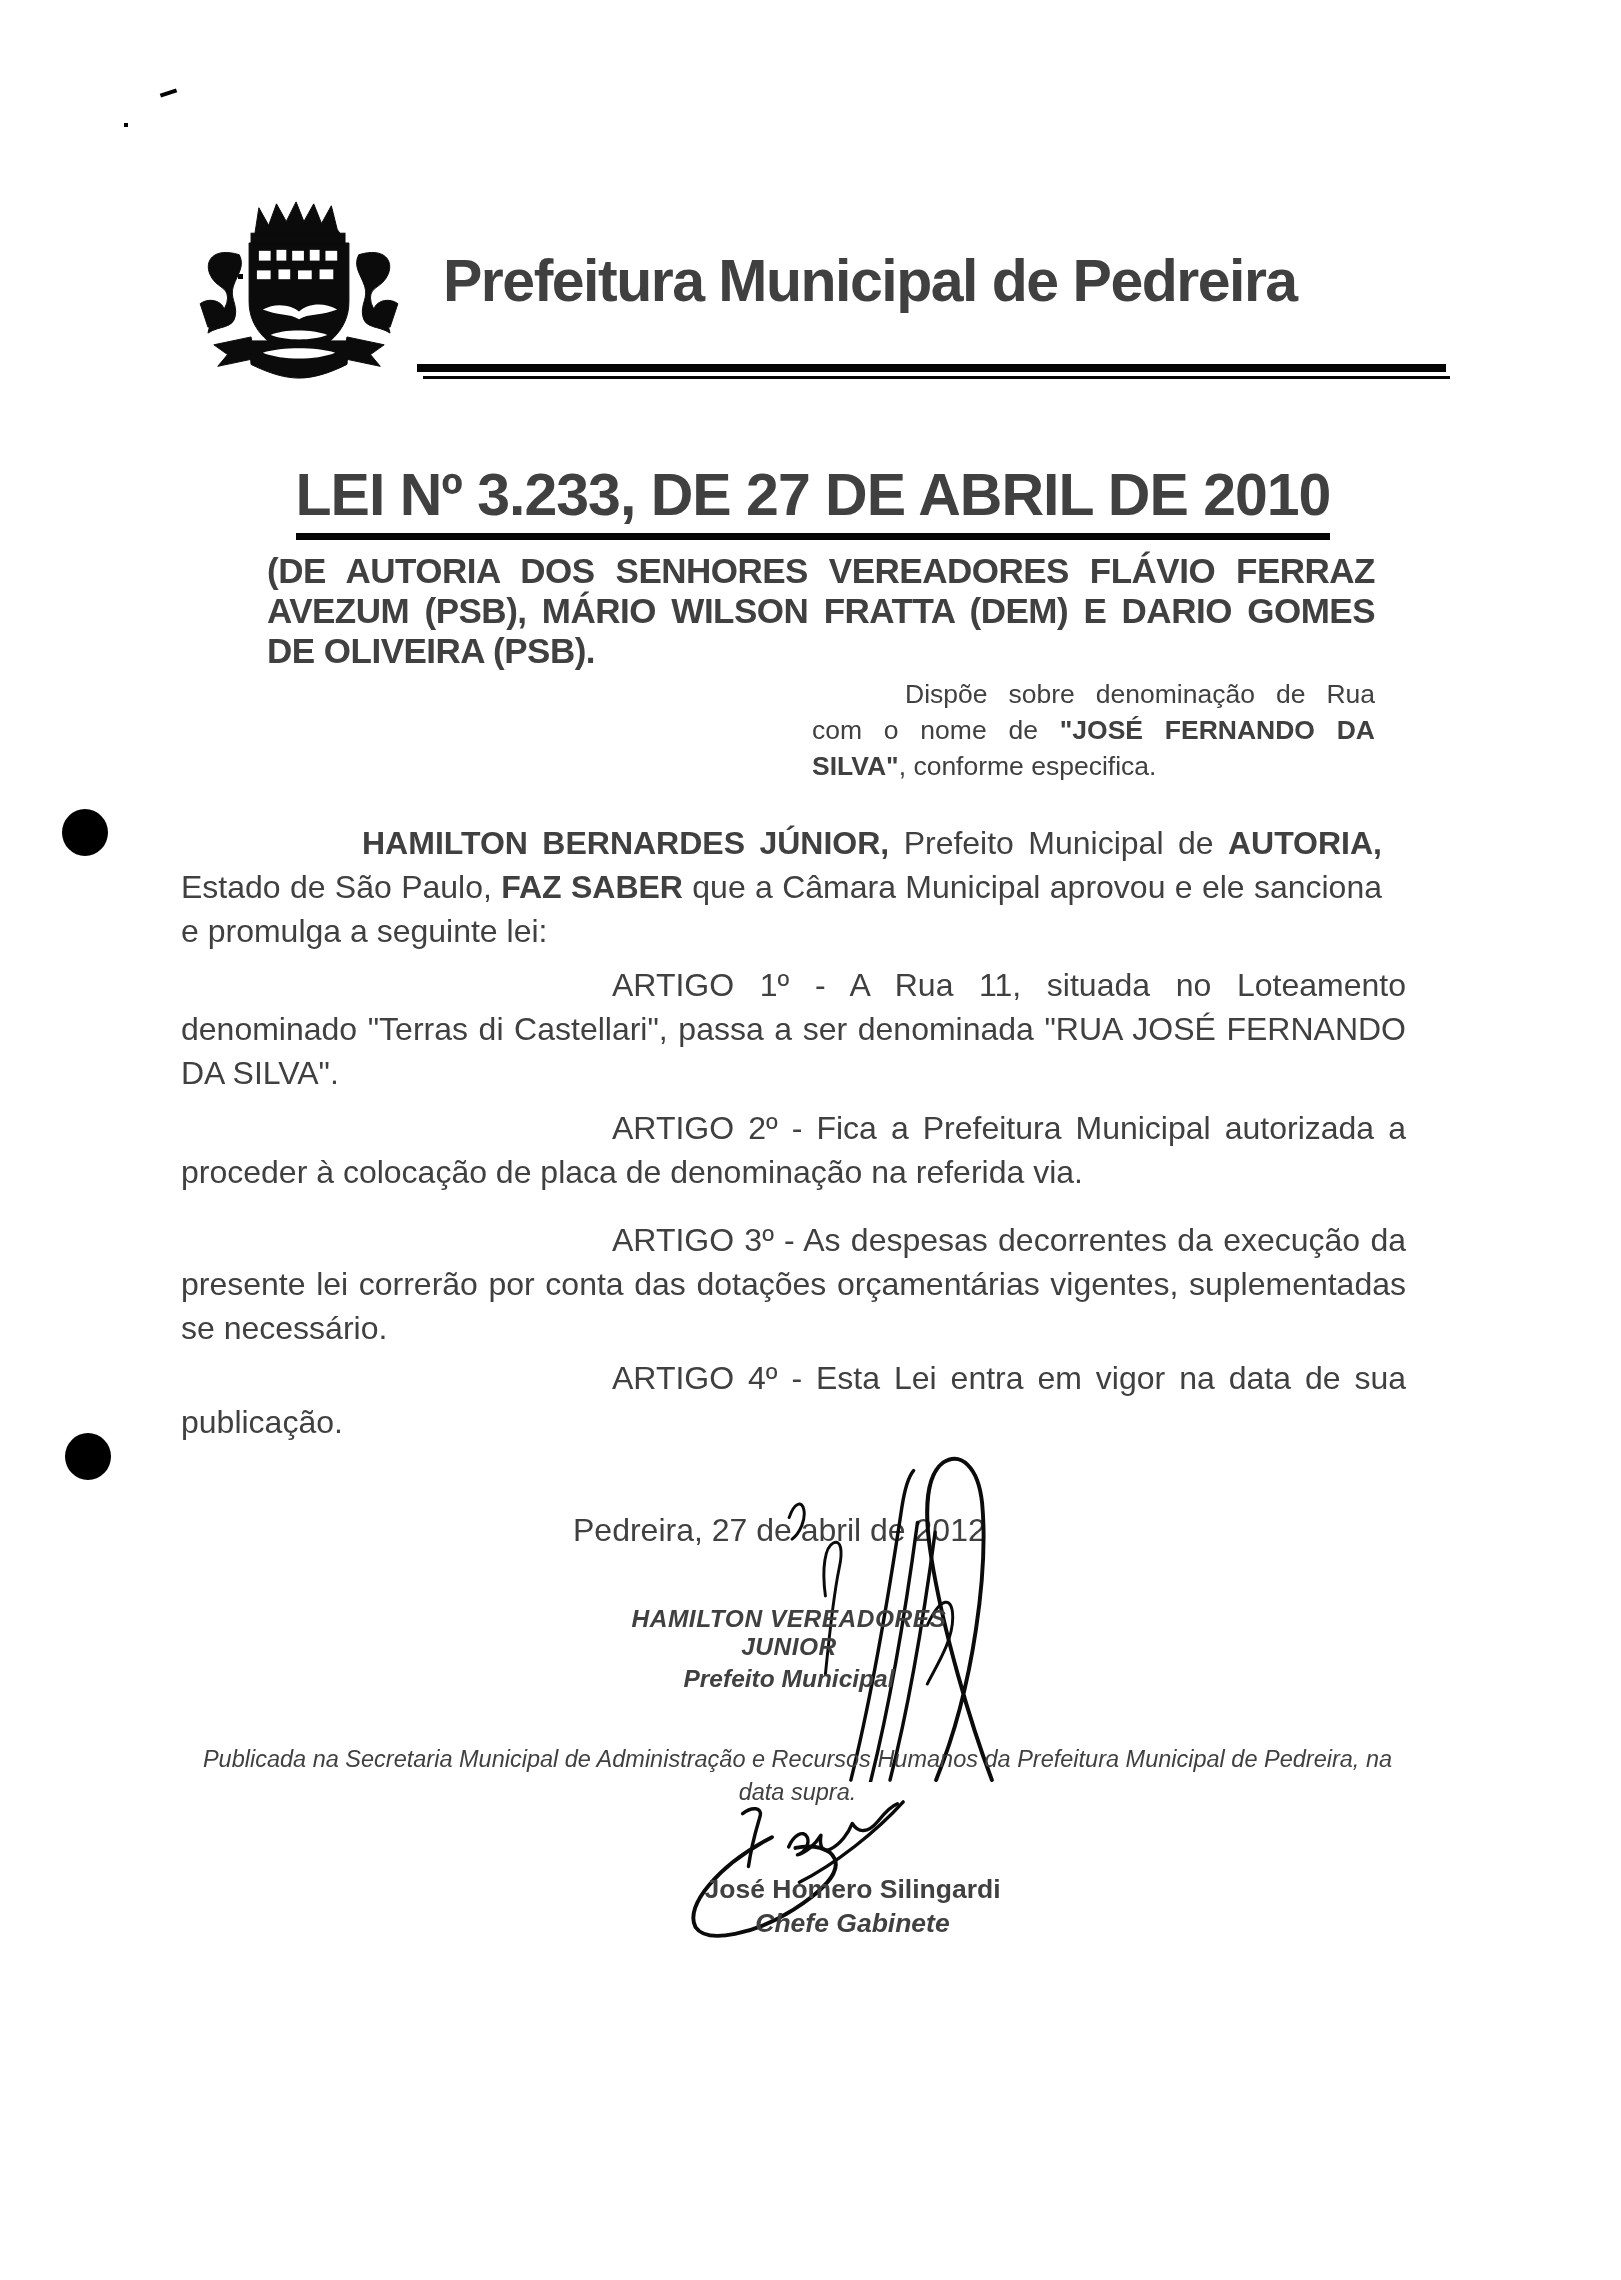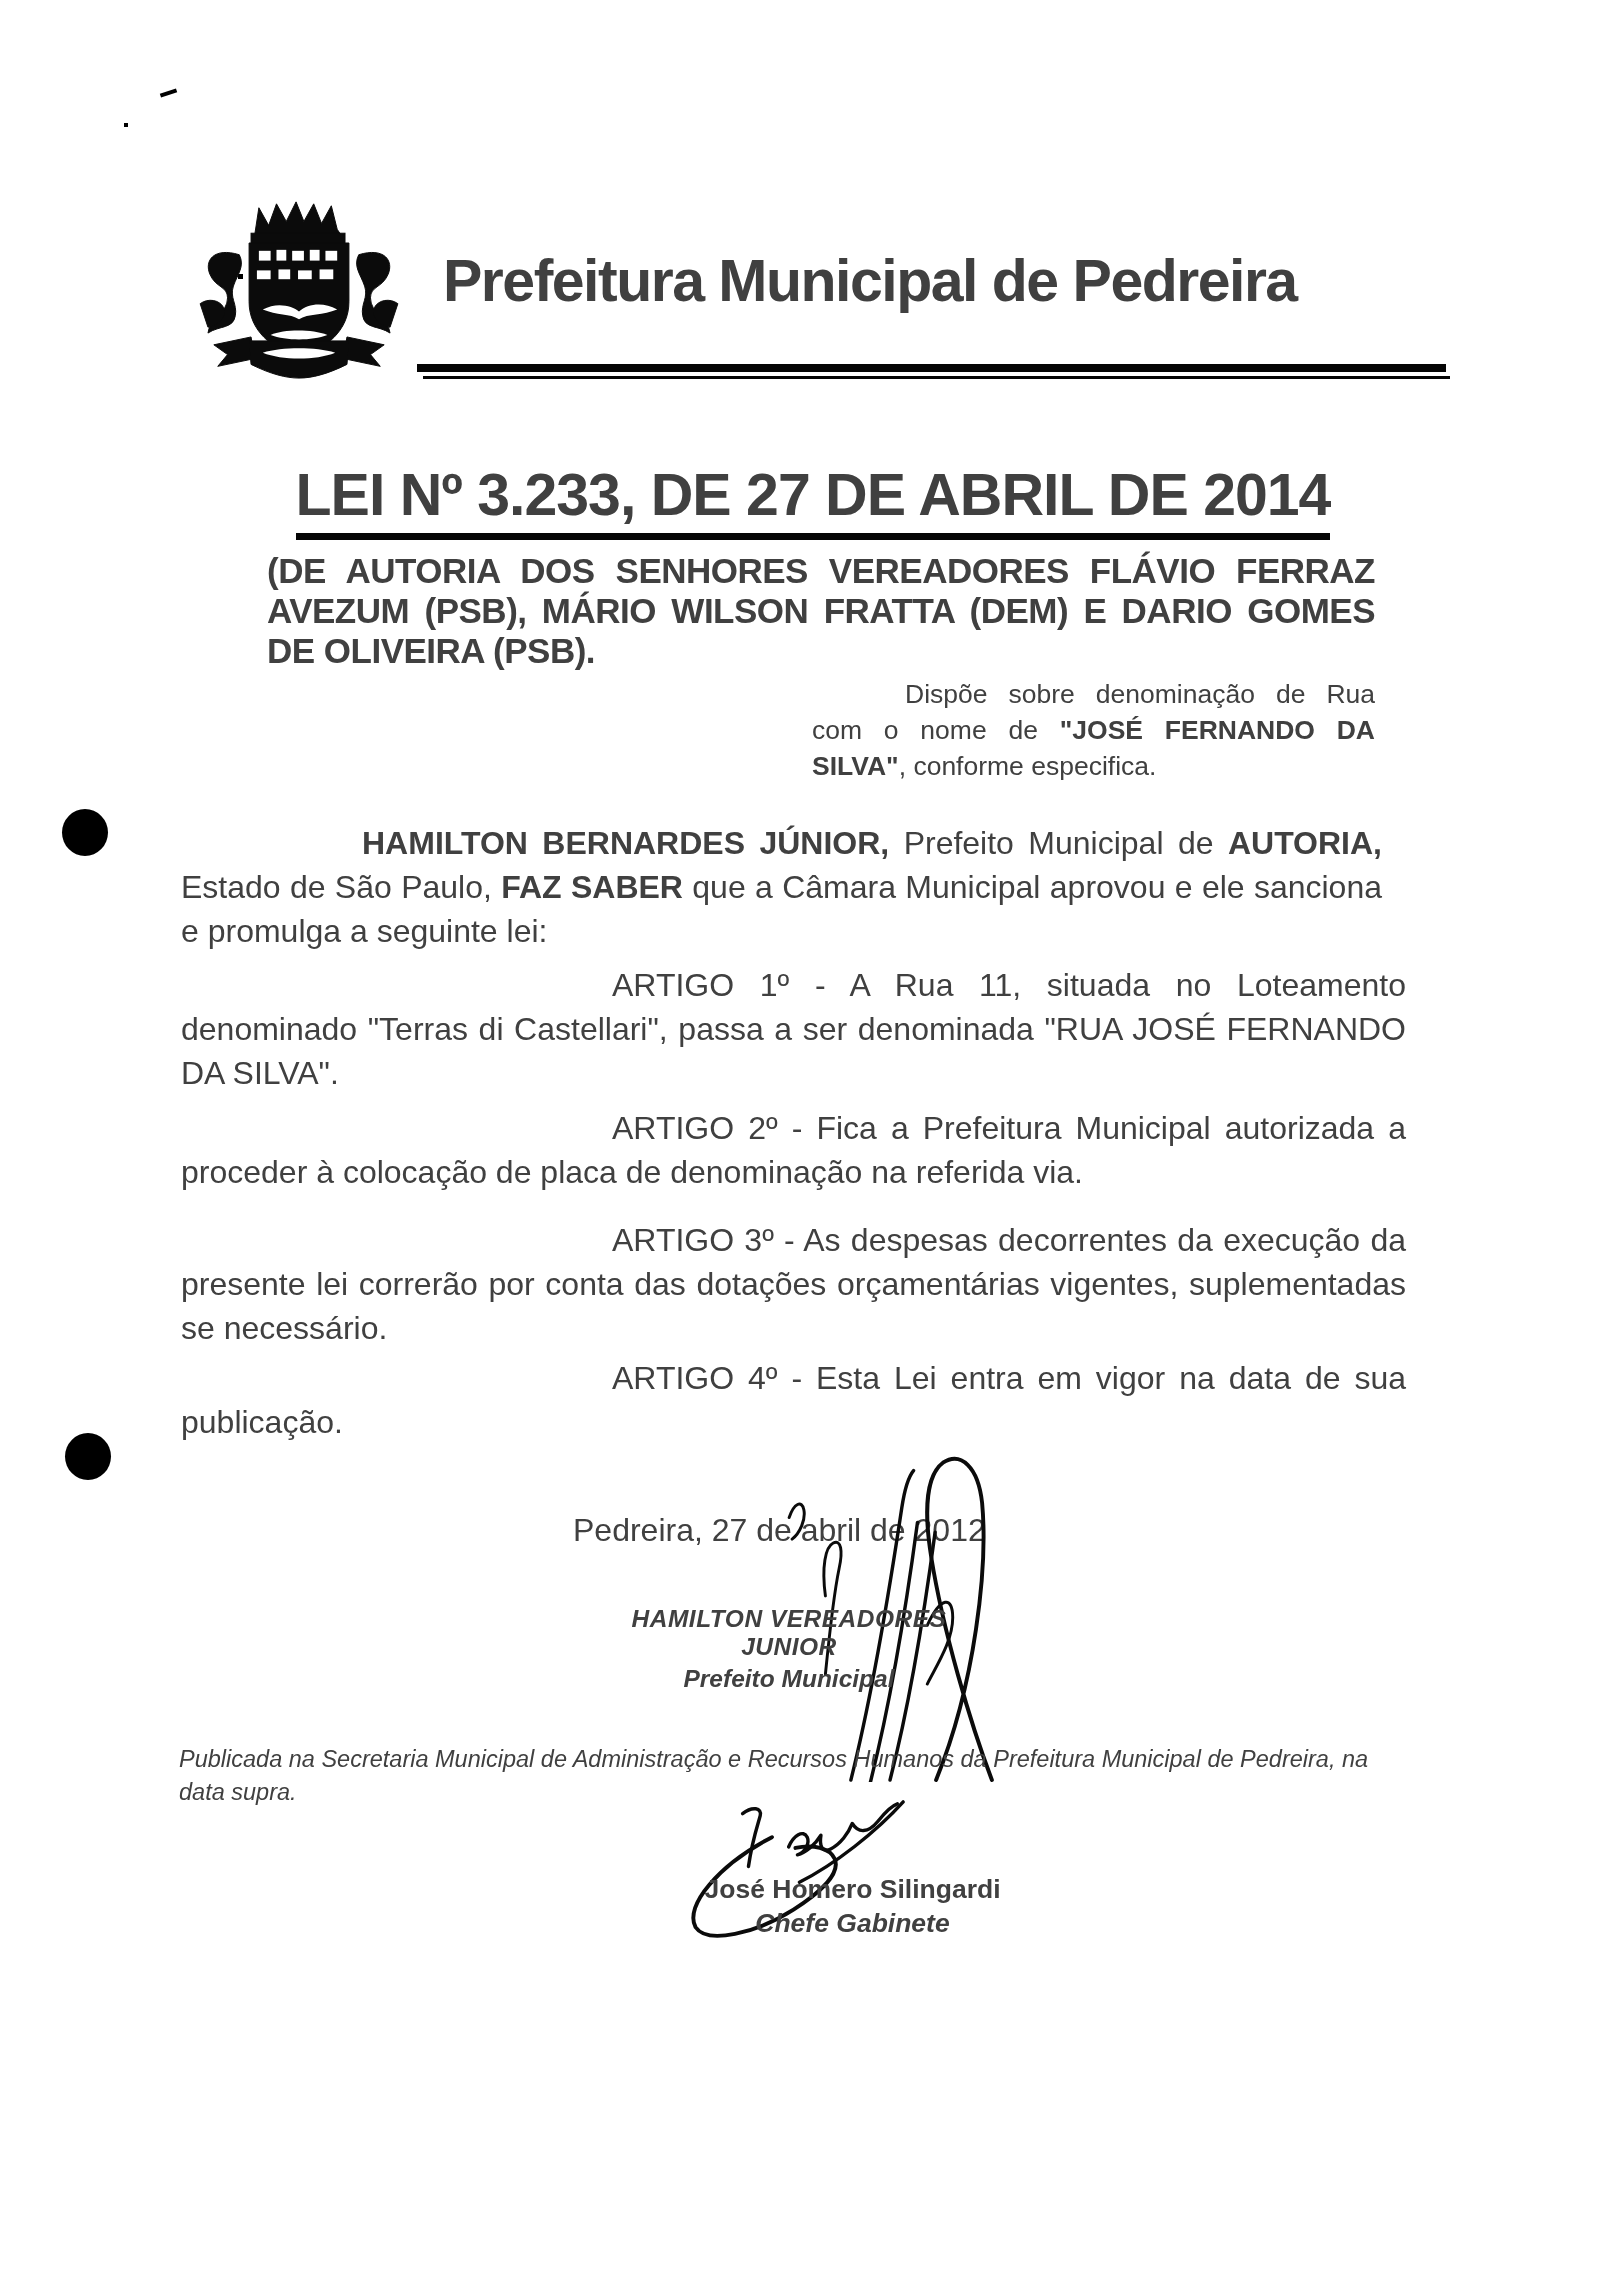--- a/index.html
+++ b/index.html
@@ -60,21 +60,21 @@
 
   .dateline{position:absolute;left:573px;top:1512px;font-size:32px;white-space:nowrap;}
 
   .mayor-block{position:absolute;left:583px;top:1605px;width:412px;text-align:center;
     font-weight:bold;font-style:italic;}
   .mayor-name{font-size:24.5px;letter-spacing:0.5px;}
   .mayor-title{font-size:24.5px;margin-top:3.9px;}
 
   .pubnote{
     position:absolute;left:179px;top:1743px;width:1237px;
-    font-size:23.5px;font-style:italic;line-height:33px;text-align:left;
+    font-size:23.5px;font-style:italic;line-height:33px;text-align:center;
   }
 
   .chief-block{position:absolute;left:637px;top:1874px;width:431px;text-align:center;font-weight:bold;}
   .chief-name{font-size:26.5px;}
   .chief-title{font-size:26.5px;font-style:italic;margin-top:2.9px;}
 
   .sig{position:absolute;}
   .sig path{fill:none;stroke:#0b0b0b;stroke-linecap:round;stroke-linejoin:round;}
 </style>
 </head>
@@ -120,21 +120,21 @@
       <path d="M56 148 L158 148 L156 172 C136 182 120 186 107 186 C94 186 78 182 58 172 Z"></path>
       <path d="M70 160 C90 154 124 154 144 160 C124 168 90 168 70 160 Z" fill="#ffffff" stroke="none"></path>
     </g>
   </svg>
 
   <div class="org-name">Prefeitura Municipal de Pedreira</div>
   <div class="rule-thick"></div>
   <div class="rule-thin"></div>
 
   <div class="title-wrap">
-    <span class="title-text">LEI Nº 3.233, DE 27 DE ABRIL DE 2014</span>
+    <span class="title-text">LEI Nº 3.233, DE 27 DE ABRIL DE 2010</span>
   </div>
   <div class="authorship">(DE AUTORIA DOS SENHORES VEREADORES FLÁVIO FERRAZ AVEZUM (PSB), MÁRIO WILSON FRATTA (DEM) E DARIO GOMES DE OLIVEIRA (PSB).</div>
 
   <div class="summary"><span>Dispõe sobre denominação de Rua com o nome de </span><b>"JOSÉ FERNANDO DA SILVA"</b><span>, conforme especifica.</span></div>
 
   <div class="par par-preamble"><b>HAMILTON BERNARDES JÚNIOR,</b><span> Prefeito Municipal de </span><b>AUTORIA,</b><span> Estado de São Paulo, </span><b>FAZ SABER</b><span> que a Câmara Municipal aprovou e ele sanciona e promulga a seguinte lei:</span></div>
 
   <div class="par par-a1">ARTIGO 1º - A Rua 11, situada no Loteamento denominado "Terras di Castellari", passa a ser denominada "RUA JOSÉ FERNANDO DA SILVA".</div>
   <div class="par par-a2">ARTIGO 2º - Fica a Prefeitura Municipal autorizada a proceder à colocação de placa de denominação na referida via.</div>
   <div class="par par-a3">ARTIGO 3º - As despesas decorrentes da execução da presente lei correrão por conta das dotações orçamentárias vigentes, suplementadas se necessário.</div>

